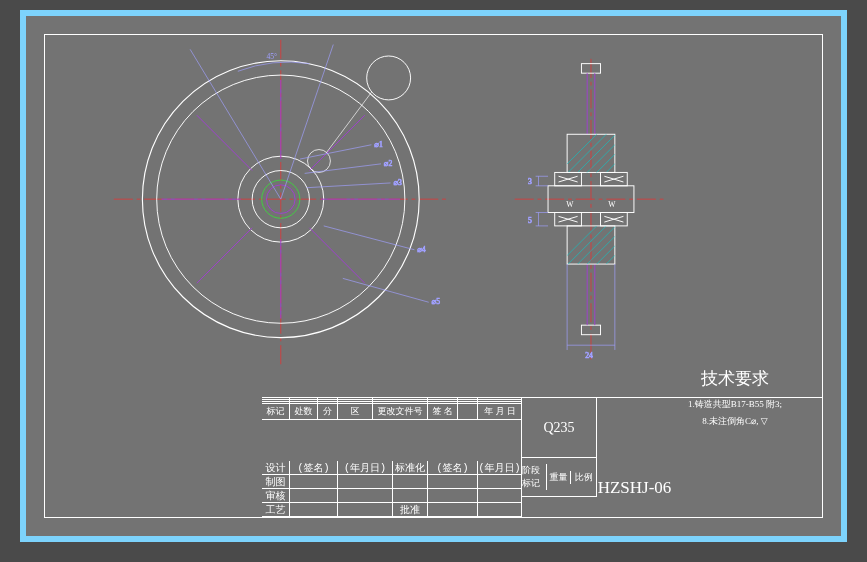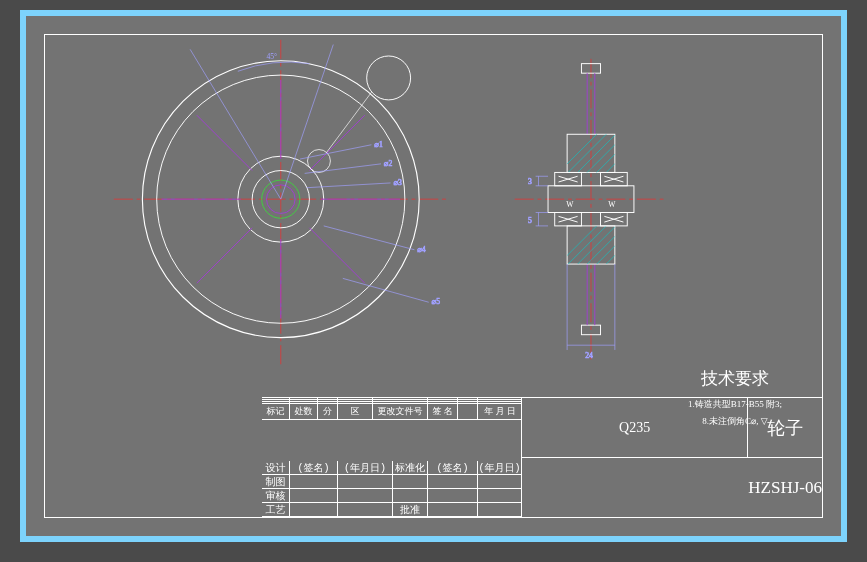--- a/index.html
+++ b/index.html
@@ -99,21 +99,21 @@
     justify-content: center;
     font-size: 10px;
     color: #fff;
     overflow: hidden;
     font-family: Liberation Mono, monospace;
   }
   .sign-grid > div:last-child, .rev-grid-top > div:nth-child(8n) { border-right: none; }
   .title-right {
     flex: 1;
     display: grid;
-    grid-template-columns: 1fr;
+    grid-template-columns: 1fr 1fr 1fr 1fr;
     grid-template-rows: 40px 20px 1fr 20px;
     color: #fff;
     font-size: 11px;
   }
   .title-right > div {
     border-right: 1px solid #fff;
     border-bottom: 1px solid #fff;
     display: flex;
     align-items: center;
     justify-content: center;
@@ -339,19 +339,23 @@
           <div>工艺</div>
           <div></div>
             <div></div>
           <div>批准</div>
           <div></div>
             <div></div>
         </div>
       </div>
       <div class="title-right">
         <div class="material">Q235</div>
-        <div class="part-name">轮子</div>
+        <div class="stage-row">
+          <div>阶段标记</div>
+          <div>重量</div>
+          <div>比例</div>
+        </div>
         <div class="dwg-no">HZSHJ-06</div>
       </div>
     </div>
 
   </div>
 </div>
 
 </body></html>

